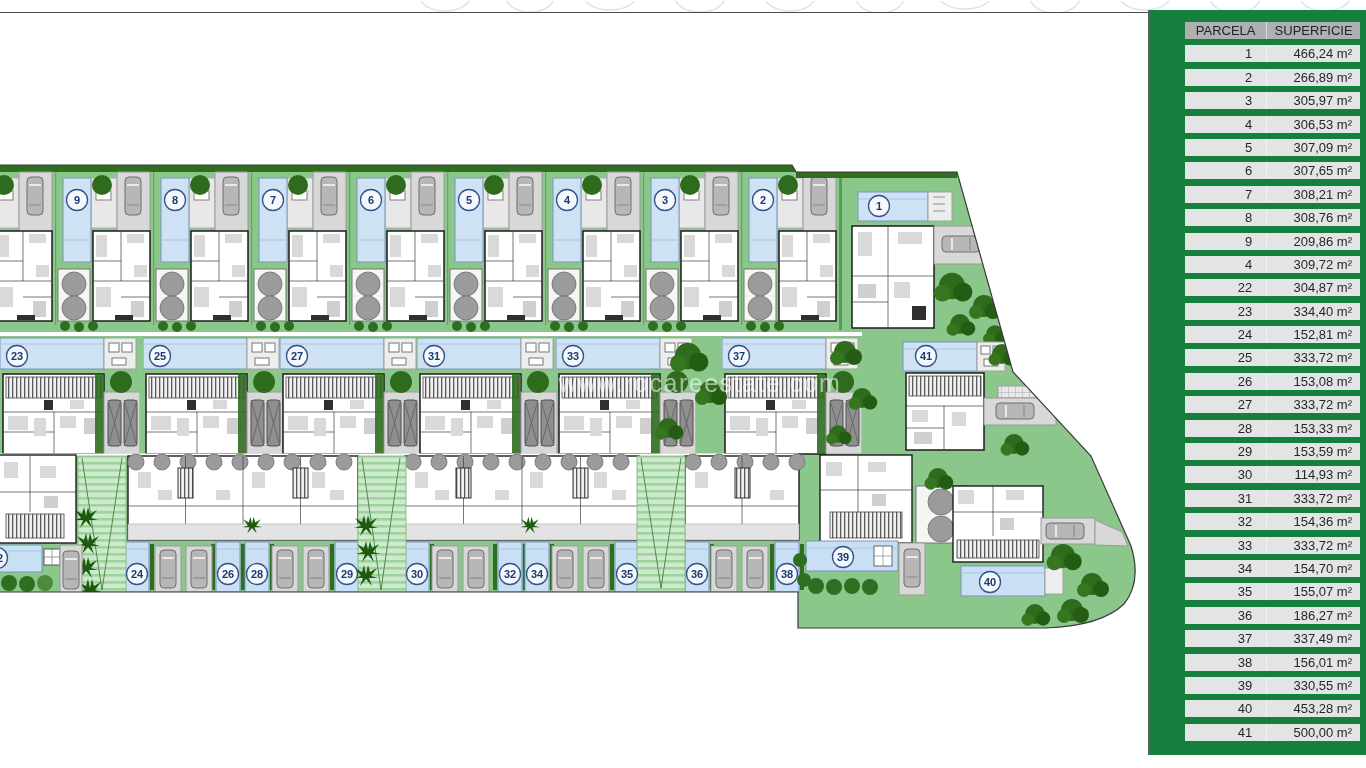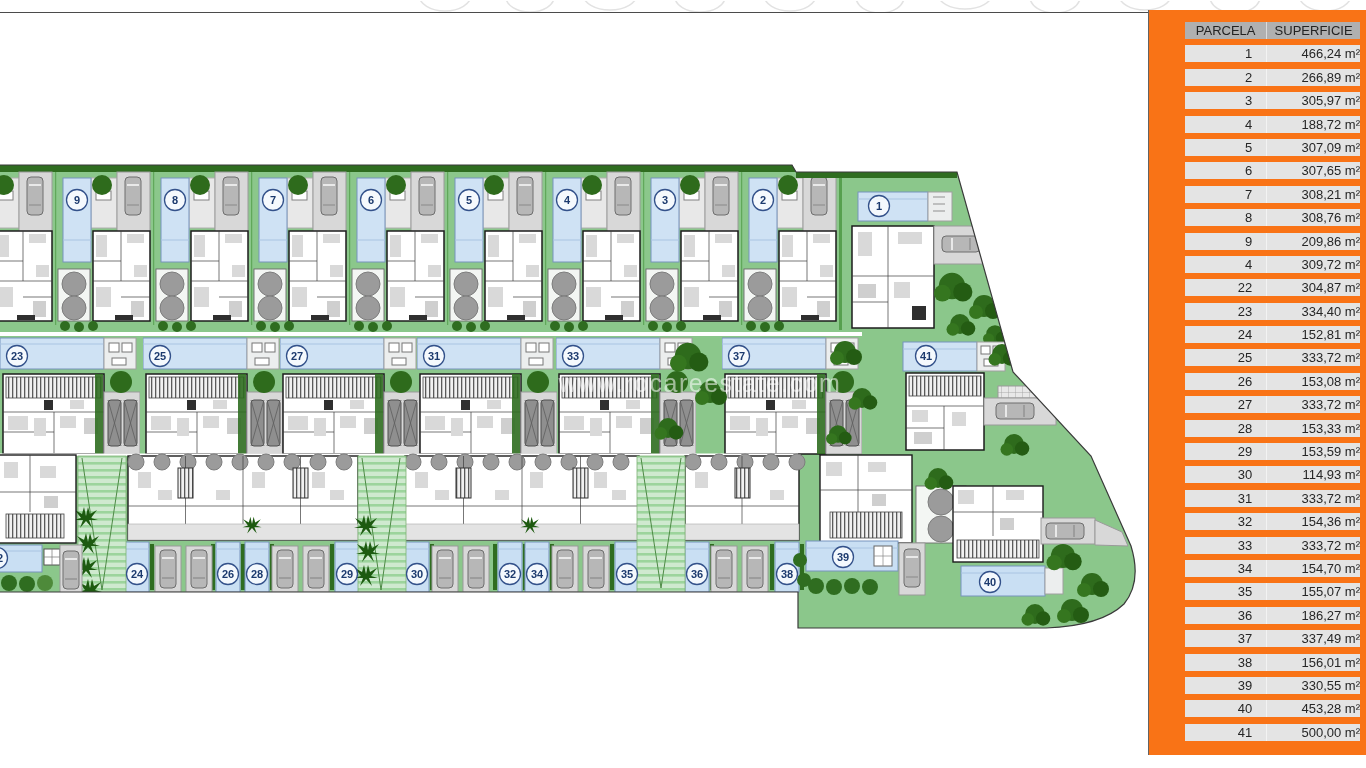--- a/index.html
+++ b/index.html
@@ -7,27 +7,27 @@
        font-family:"Liberation Sans",sans-serif;}
   .stage{position:absolute;inset:0;width:1366px;height:768px;background:#fff;}
   
   .ghost-strip{position:absolute;left:0;top:0;width:1366px;height:13px;overflow:hidden;}
   .top-rule{position:absolute;left:0;top:12px;width:1150px;height:0;
             border-top:1.5px solid #4b4b4b;}
   
   .plan{position:absolute;left:0;top:0;}
   
   .sidebar{position:absolute;left:1148px;top:10px;width:218px;height:745px;
-           background:#f97316;border-left:1.5px solid #636363;box-sizing:border-box;}
+           background:#15803d;border-left:1.5px solid #636363;box-sizing:border-box;}
   .ptable{position:absolute;left:36px;top:12px;width:175px;}
   .prow{display:flex;height:17px;line-height:17px;margin-bottom:6.4px;
         background:#e4e4e4;font-size:13px;color:#262626;}
   .prow .c1{width:47%;text-align:right;padding-right:14px;box-sizing:border-box;
             border-right:1px solid rgba(255,255,255,.55);}
-  .prow .c2{flex:1;text-align:right;box-sizing:border-box;}
+  .prow .c2{flex:1;text-align:right;padding-right:8px;box-sizing:border-box;}
   .prow.head{background:#b0b0b0;color:#232323;}
   .prow.head .c1,.prow.head .c2{text-align:center;padding-right:0;}
 </style>
 </head>
 <body>
 
 <div class="stage">
 
   <div class="ghost-strip">
     <svg width="1366" height="13">
@@ -584,21 +584,21 @@
           <div class="prow">
             <div class="c1">2</div>
             <div class="c2">266,89 m²</div>
           </div>
           <div class="prow">
             <div class="c1">3</div>
             <div class="c2">305,97 m²</div>
           </div>
           <div class="prow">
             <div class="c1">4</div>
-            <div class="c2">188,72 m²</div>
+            <div class="c2">306,53 m²</div>
           </div>
           <div class="prow">
             <div class="c1">5</div>
             <div class="c2">307,09 m²</div>
           </div>
           <div class="prow">
             <div class="c1">6</div>
             <div class="c2">307,65 m²</div>
           </div>
           <div class="prow">

